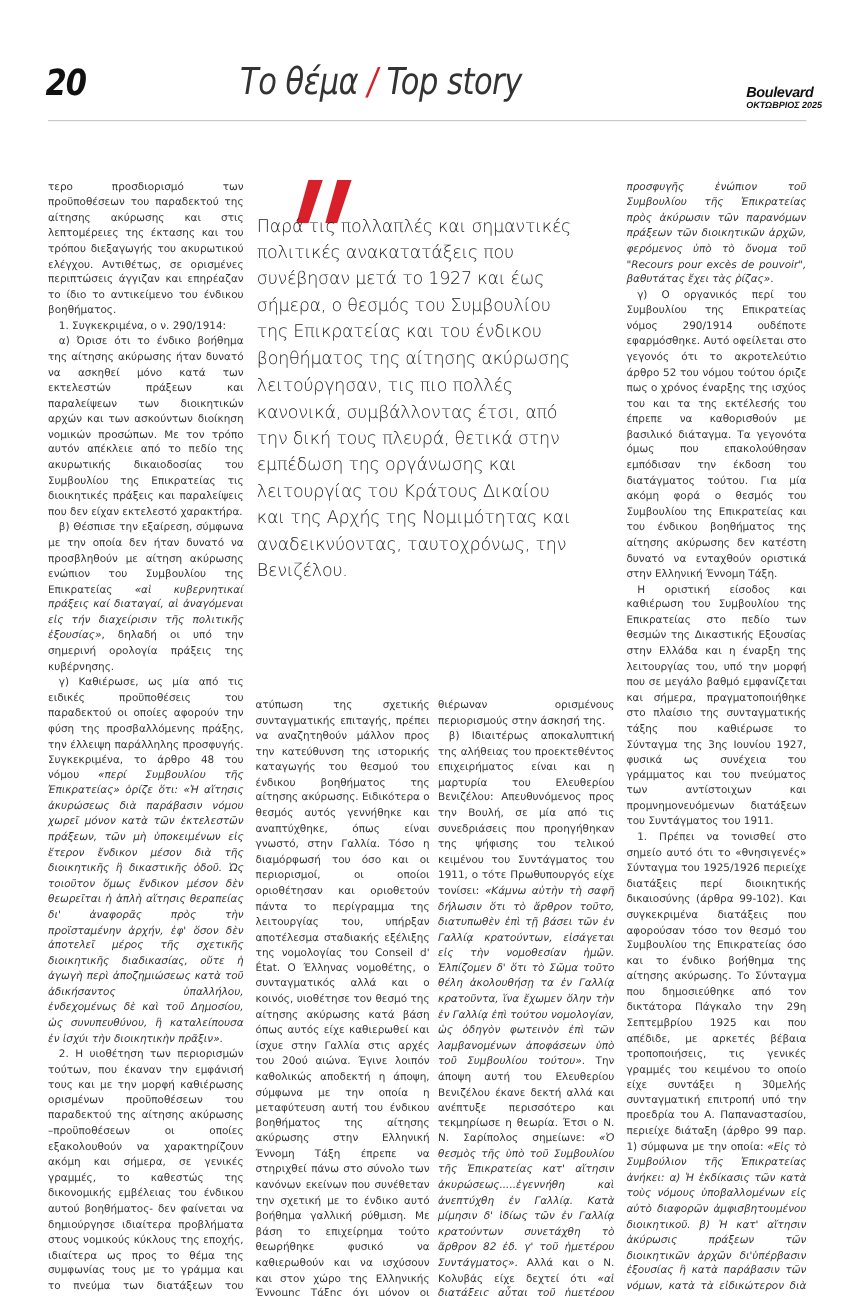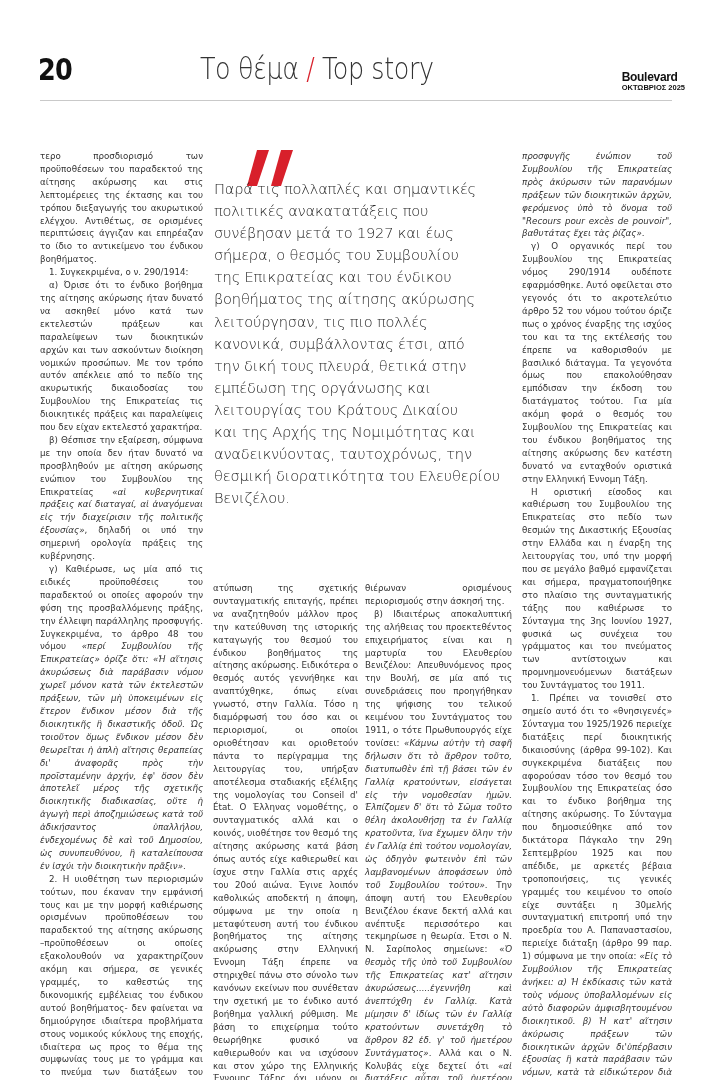--- a/index.html
+++ b/index.html
@@ -1,18 +1,18 @@
 <!DOCTYPE html>
 <html><head>
 <meta charset="utf-8">
 <style>
   html, body { margin: 0; padding: 0; background: #ffffff; }
   body { width: 711px; height: 1080px; position: relative; overflow: hidden;
          font-family: "DejaVu Sans", sans-serif; color: #2a2a2a; }
-  .header { position: absolute; left: 0; top: 0; width: 711px; height: 110px; }
+  .header { position: absolute; left: 0; top: 0; width: 711px; height: 110px; font-style: italic; }
   .page-num { position: absolute; left: 38px; top: 52px; font-family: "DejaVu Sans", sans-serif;
               font-weight: bold; font-size: 30px; color: #111; letter-spacing: -1px; transform: scaleX(0.85); transform-origin: left; }
   .section-title { position: absolute; left: 200px; top: 50px; font-family: "DejaVu Sans", sans-serif;
                    font-weight: 200; font-size: 31px; color: #333; letter-spacing: -0.5px; transform: scaleX(0.82); transform-origin: left; white-space: nowrap; }
   .section-title .slash { color: #d8202b; }
   .brand { position: absolute; right: 26px; top: 71px; text-align: left; line-height: 1; }
   .brand-name { font-family: "Liberation Sans", sans-serif; font-weight: bold; font-size: 12px; color: #111; letter-spacing: -0.3px; }
   .brand-date { font-family: "Liberation Sans", sans-serif; font-weight: bold; font-size: 7.5px; color: #111; margin-top: 1px; }
   .rule { position: absolute; left: 40px; top: 100px; width: 632px; height: 1px; background: #c9c9c9; }
 
@@ -69,21 +69,20 @@
   <span>σήμερα, ο θεσμός του Συμβουλίου</span>
   <span>της Επικρατείας και του ένδικου</span>
   <span>βοηθήματος της αίτησης ακύρωσης</span>
   <span>λειτούργησαν, τις πιο πολλές</span>
   <span>κανονικά, συμβάλλοντας έτσι, από</span>
   <span>την δική τους πλευρά, θετικά στην</span>
   <span>εμπέδωση της οργάνωσης και</span>
   <span>λειτουργίας του Κράτους Δικαίου</span>
   <span>και της Αρχής της Νομιμότητας και</span>
   <span>αναδεικνύοντας, ταυτοχρόνως, την</span>
-  <span>θεσμική διορατικότητα του Ελευθερίου</span>
   <span>Βενιζέλου.</span>
 </div>
 
 <div class="col col2">
   <p>ατύπωση της σχετικής συνταγματικής επιταγής, πρέπει να αναζητηθούν μάλλον προς την κατεύθυνση της ιστορικής καταγωγής του θεσμού του ένδικου βοηθήματος της αίτησης ακύρωσης. Ειδικότερα ο θεσμός αυτός γεννήθηκε και αναπτύχθηκε, όπως είναι γνωστό, στην Γαλλία. Τόσο η διαμόρφωσή του όσο και οι περιορισμοί, οι οποίοι οριοθέτησαν και οριοθετούν πάντα το περίγραμμα της λειτουργίας του, υπήρξαν αποτέλεσμα σταδιακής εξέλιξης της νομολογίας του Conseil d' État. Ο Έλληνας νομοθέτης, ο συνταγματικός αλλά και ο κοινός, υιοθέτησε τον θεσμό της αίτησης ακύρωσης κατά βάση όπως αυτός είχε καθιερωθεί και ίσχυε στην Γαλλία στις αρχές του 20ού αιώνα. Έγινε λοιπόν καθολικώς αποδεκτή η άποψη, σύμφωνα με την οποία η μεταφύτευση αυτή του ένδικου βοηθήματος της αίτησης ακύρωσης στην Ελληνική Έννομη Τάξη έπρεπε να στηριχθεί πάνω στο σύνολο των κανόνων εκείνων που συνέθεταν την σχετική με το ένδικο αυτό βοήθημα γαλλική ρύθμιση. Με βάση το επιχείρημα τούτο θεωρήθηκε φυσικό να καθιερωθούν και να ισχύσουν και στον χώρο της Ελληνικής Έννομης Τάξης όχι μόνον οι κανόνες που αφορούσαν την οργάνωση και λειτουργία της αίτησης ακύρωσης. Αλλά και οι κανόνες εκείνοι που κα-</p>
 </div>
 
 <div class="col col3">
   <p>θιέρωναν ορισμένους περιορισμούς στην άσκησή της.</p>
   <p class="ind"><span>β) Ιδιαιτέρως αποκαλυπτική της αλήθειας του προεκτεθέντος επιχειρήματος είναι και η μαρτυρία του Ελευθερίου Βενιζέλου: Απευθυνόμενος προς την Βουλή, σε μία από τις συνεδριάσεις που προηγήθηκαν της ψήφισης του τελικού κειμένου του Συντάγματος του 1911, ο τότε Πρωθυπουργός είχε τονίσει: </span><em>«Κάμνω αὐτὴν τὴ σαφῆ δήλωσιν ὅτι τὸ ἄρθρον τοῦτο, διατυπωθὲν ἐπὶ τῇ βάσει τῶν ἐν Γαλλίᾳ κρατούντων, εἰσάγεται εἰς τὴν νομοθεσίαν ἡμῶν. Ἐλπίζομεν δ' ὅτι τὸ Σῶμα τοῦτο θέλη ἀκολουθήσῃ τα ἐν Γαλλίᾳ κρατοῦντα, ἵνα ἔχωμεν ὅλην τὴν ἐν Γαλλίᾳ ἐπὶ τούτου νομολογίαν, ὡς ὁδηγὸν φωτεινὸν ἐπὶ τῶν λαμβανομένων ἀποφάσεων ὑπὸ τοῦ Συμβουλίου τούτου»</em><span>. Την άποψη αυτή του Ελευθερίου Βενιζέλου έκανε δεκτή αλλά και ανέπτυξε περισσότερο και τεκμηρίωσε η θεωρία. Έτσι ο Ν. Ν. Σαρίπολος σημείωνε: </span><em>«Ὁ θεσμὸς τῆς ὑπὸ τοῦ Συμβουλίου τῆς Ἐπικρατείας κατ' αἴτησιν ἀκυρώσεως.....ἐγεννήθη καὶ ἀνεπτύχθη ἐν Γαλλίᾳ. Κατὰ μίμησιν δ' ἰδίως τῶν ἐν Γαλλίᾳ κρατούντων συνετάχθη τὸ ἄρθρον 82 ἐδ. γ' τοῦ ἡμετέρου Συντάγματος»</em><span>. Αλλά και ο Ν. Κολυβάς είχε δεχτεί ότι </span><em>«αἱ διατάξεις αὗται τοῦ ἡμετέρου νόμου ἐπλάσθησαν κατὰ μίμησιν τῶν ἐν Γαλλίᾳ, ὅπου ὁ θεσμὸς τῆς</em></p>

